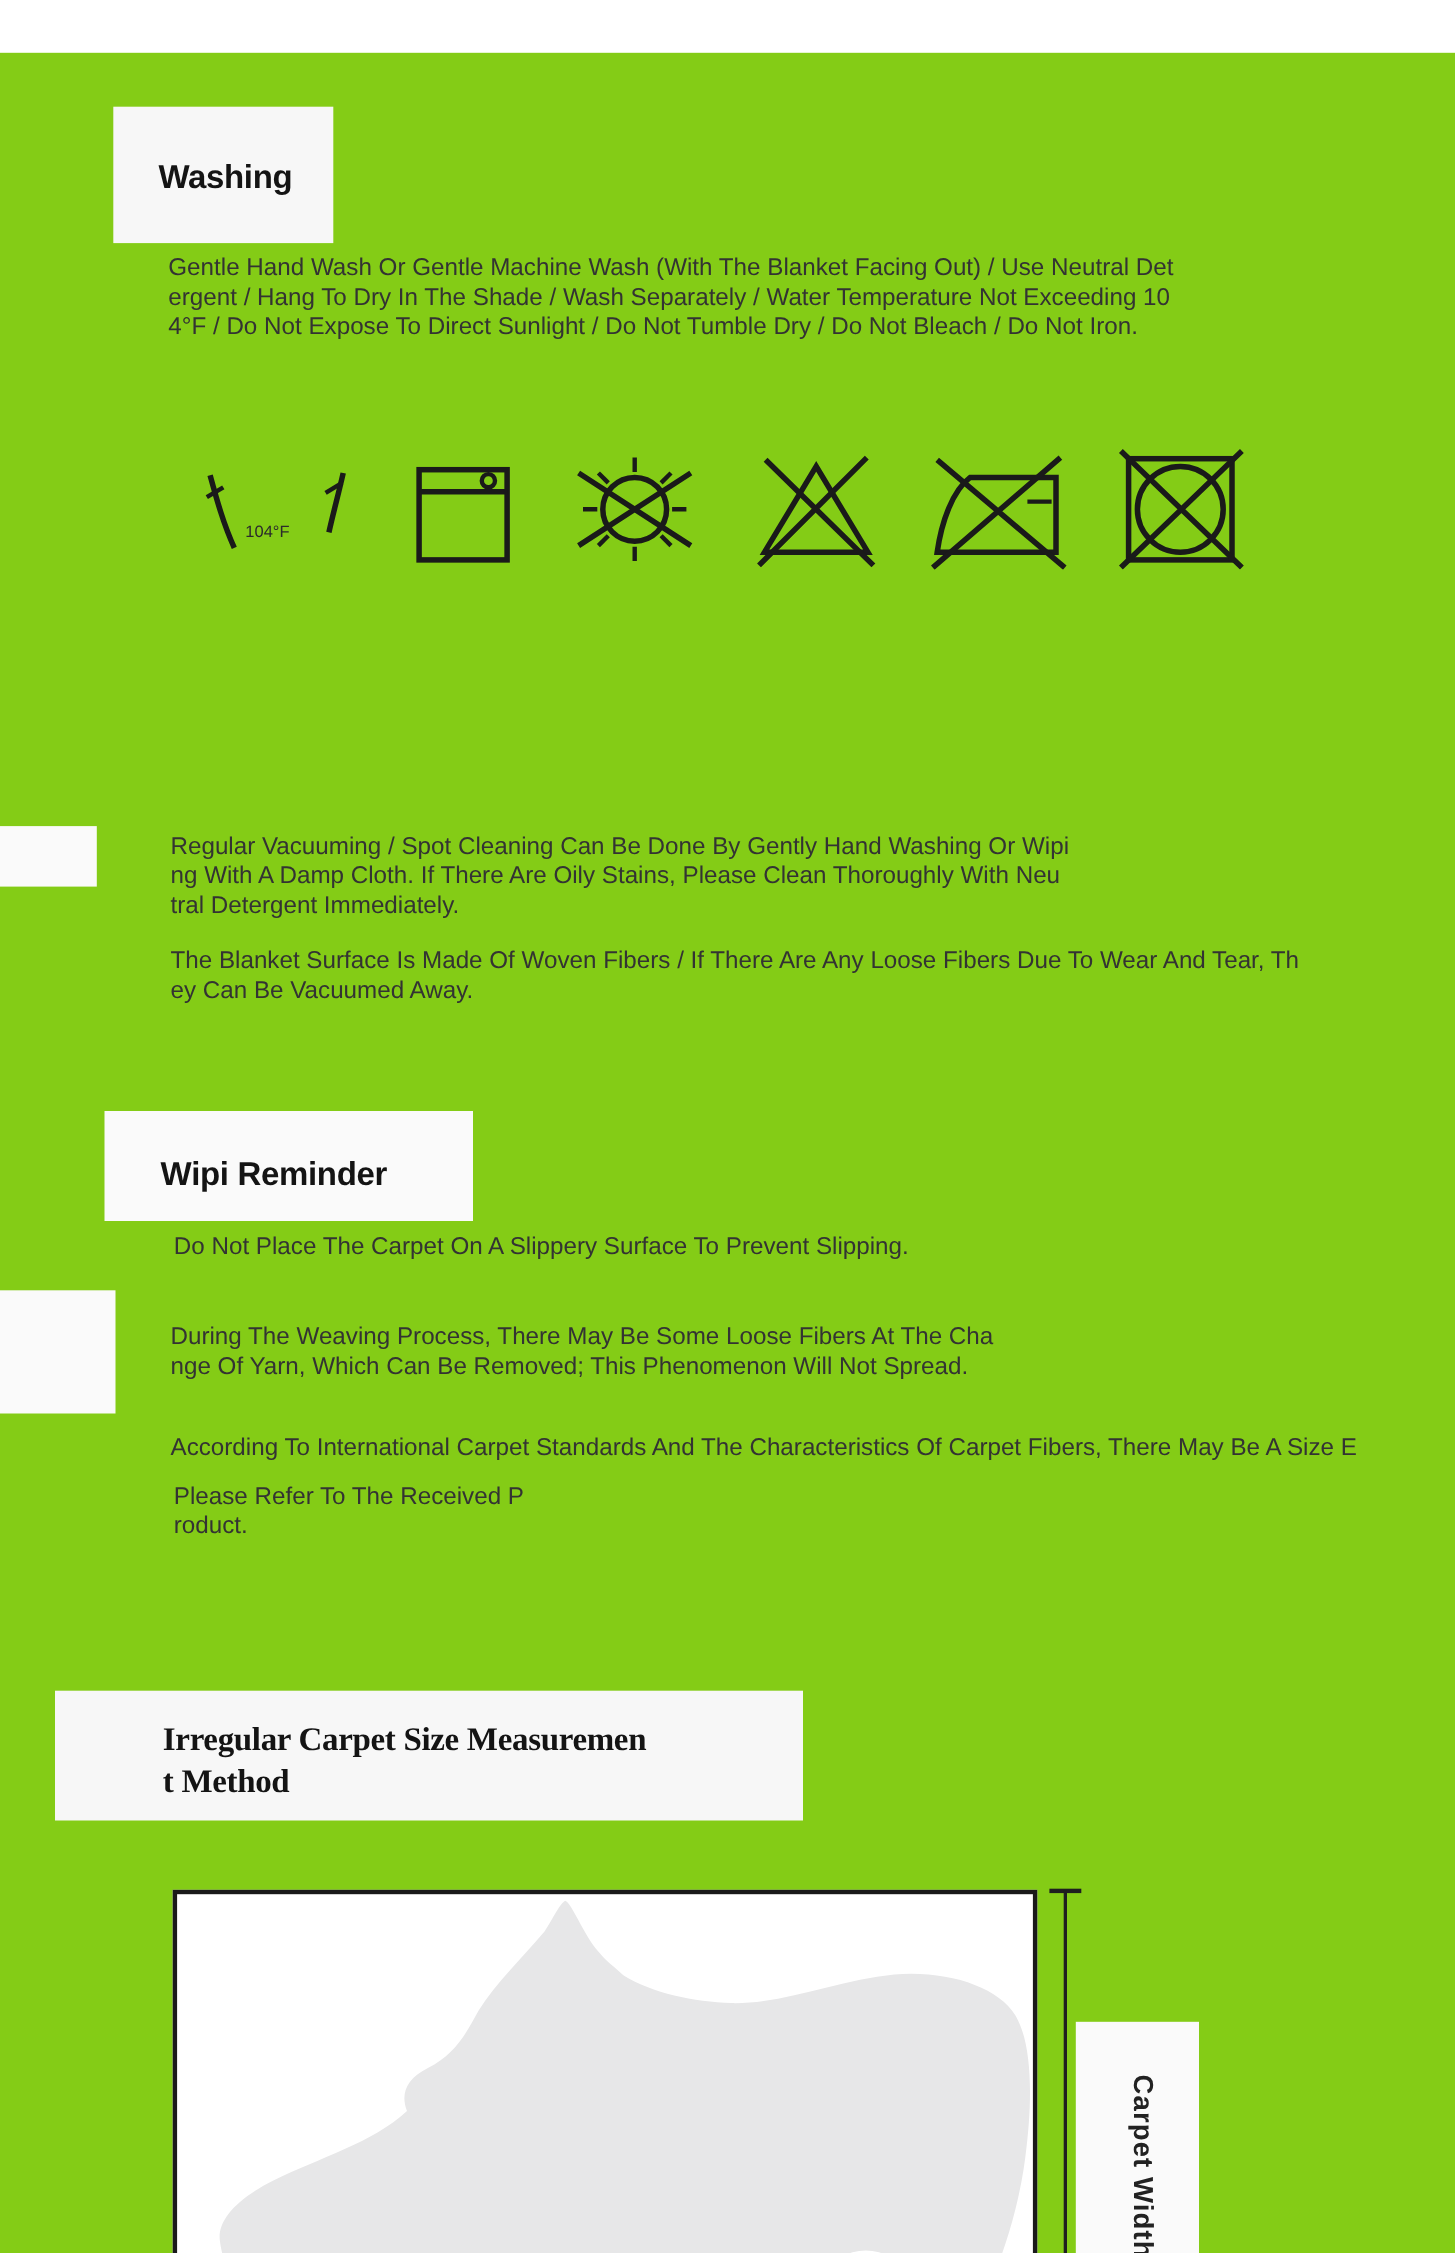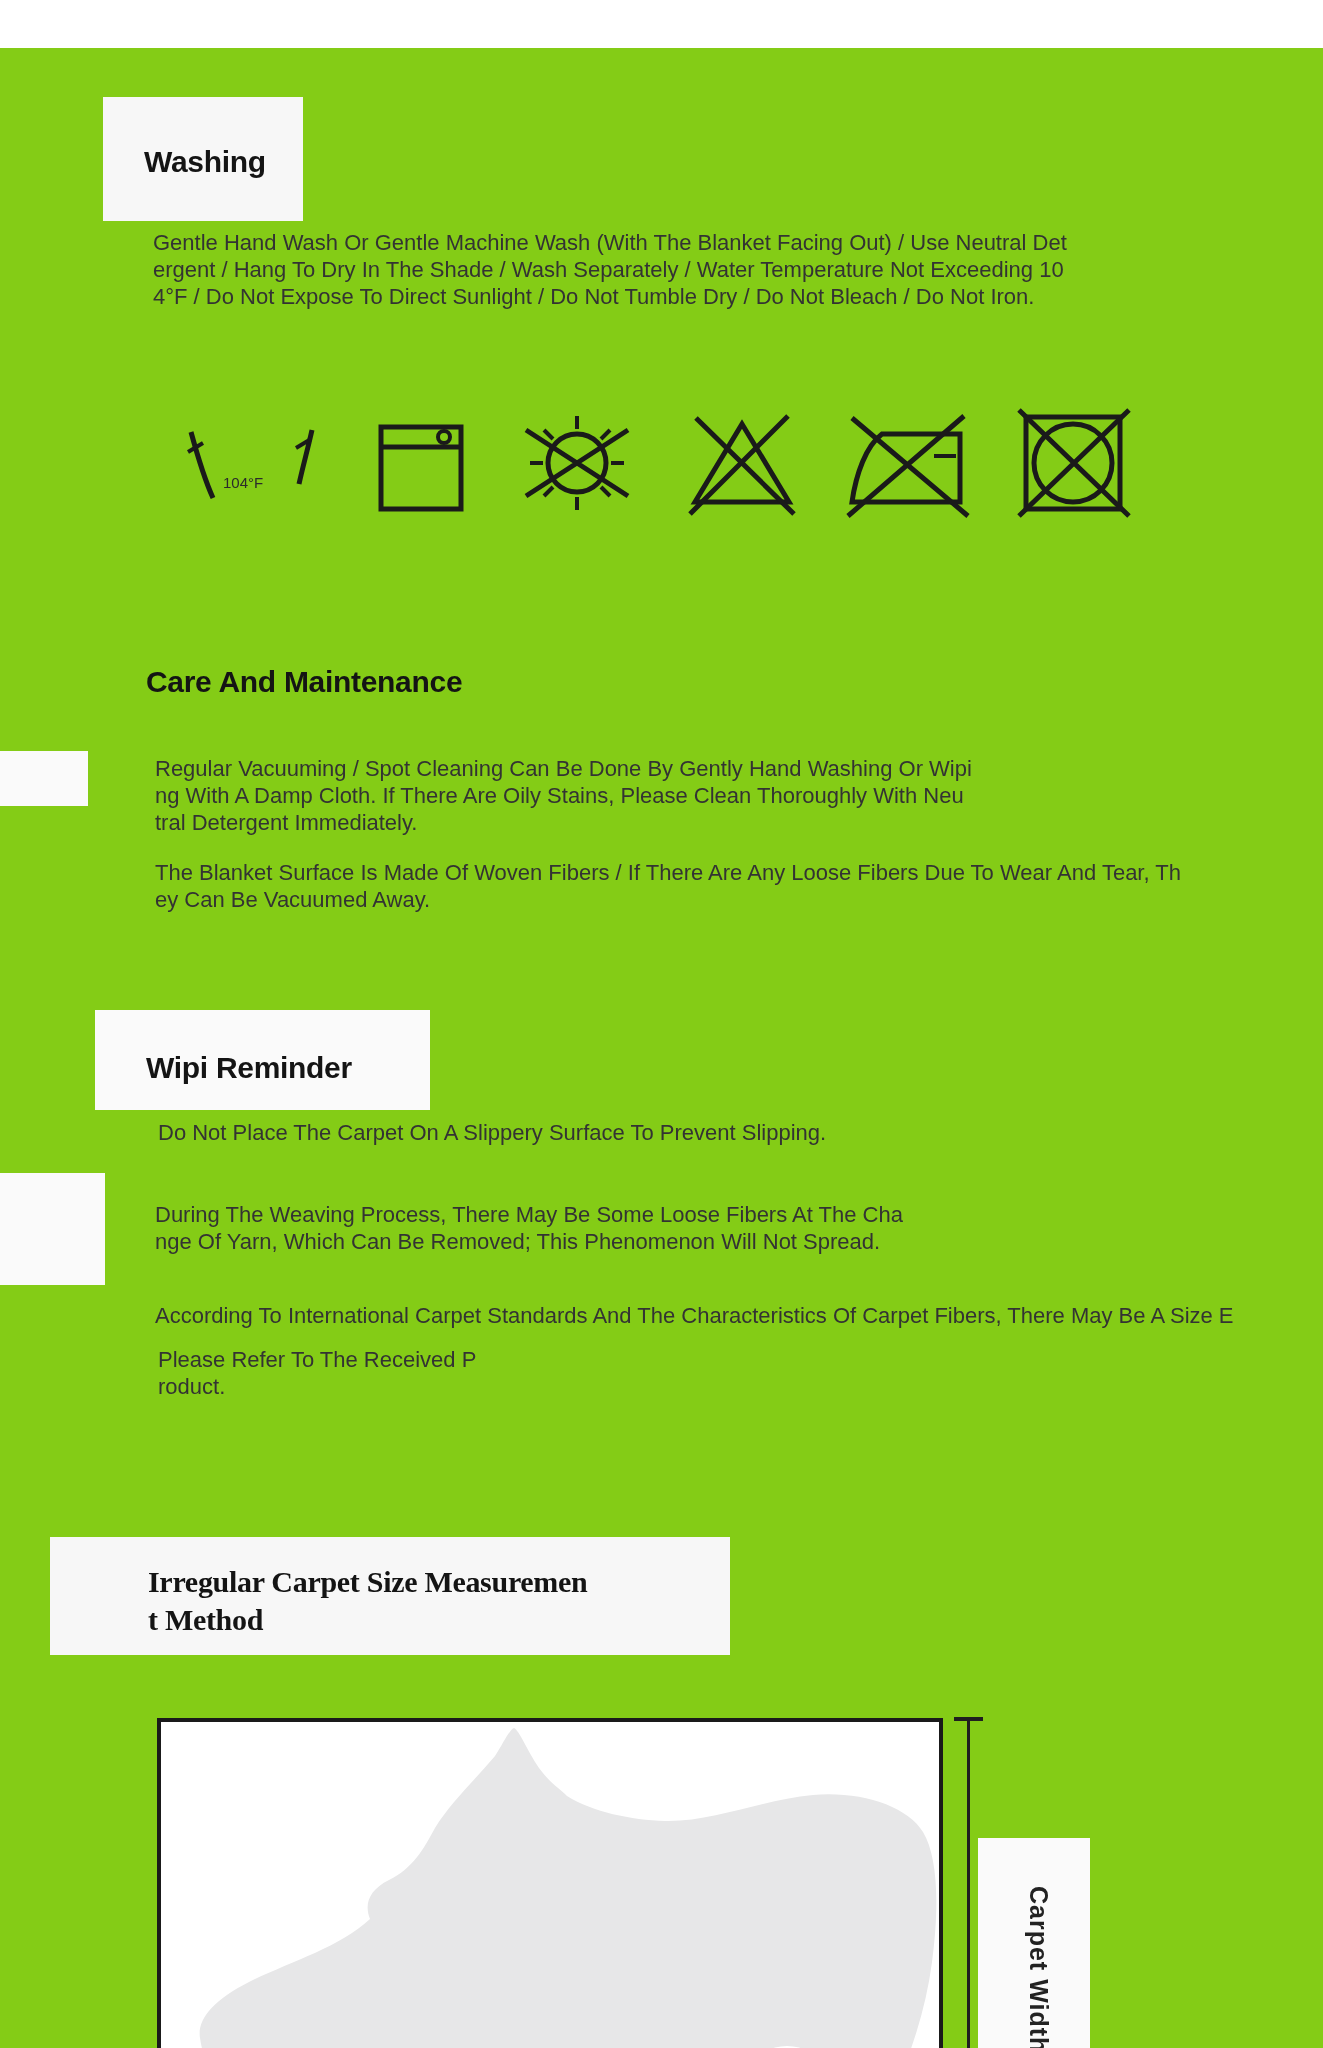--- a/index.html
+++ b/index.html
@@ -124,21 +124,20 @@
   </div>
 
   <div class="symbol" style="left:1016px; top:360px;">
     <svg width="116" height="110" viewBox="0 0 116 110">
       <rect class="sym-stroke" x="10" y="9" width="94" height="92"></rect>
       <circle class="sym-stroke" cx="57" cy="55" r="39"></circle>
       <path class="sym-stroke" d="M3,2 L113,108 M113,2 L3,108"></path>
     </svg>
   </div>
 
-  <div class="heading" style="left:146px; top:615px;">Care And Maintenance</div>
   <div class="body-text" style="left:155px; top:707px;">Regular Vacuuming / Spot Cleaning Can Be Done By Gently Hand Washing Or Wipi
 ng With A Damp Cloth. If There Are Oily Stains, Please Clean Thoroughly With Neu
 tral Detergent Immediately.</div>
   <div class="body-text" style="left:155px; top:811px;">The Blanket Surface Is Made Of Woven Fibers / If There Are Any Loose Fibers Due To Wear And Tear, Th
 ey Can Be Vacuumed Away.</div>
 
   <div class="heading" style="left:146px; top:1001px;">Wipi Reminder</div>
   <div class="body-text" style="left:158px; top:1071px;">Do Not Place The Carpet On A Slippery Surface To Prevent Slipping.</div>
   <div class="body-text" style="left:155px; top:1153px;">During The Weaving Process, There May Be Some Loose Fibers At The Cha
 nge Of Yarn, Which Can Be Removed; This Phenomenon Will Not Spread.</div>

